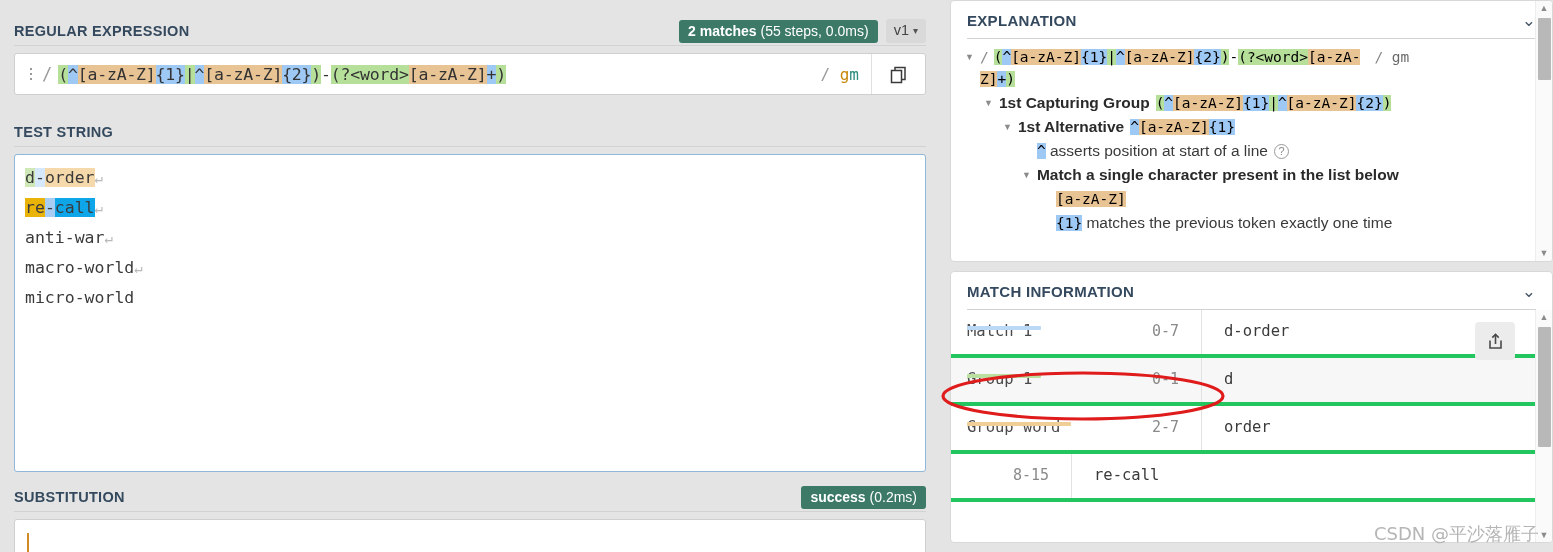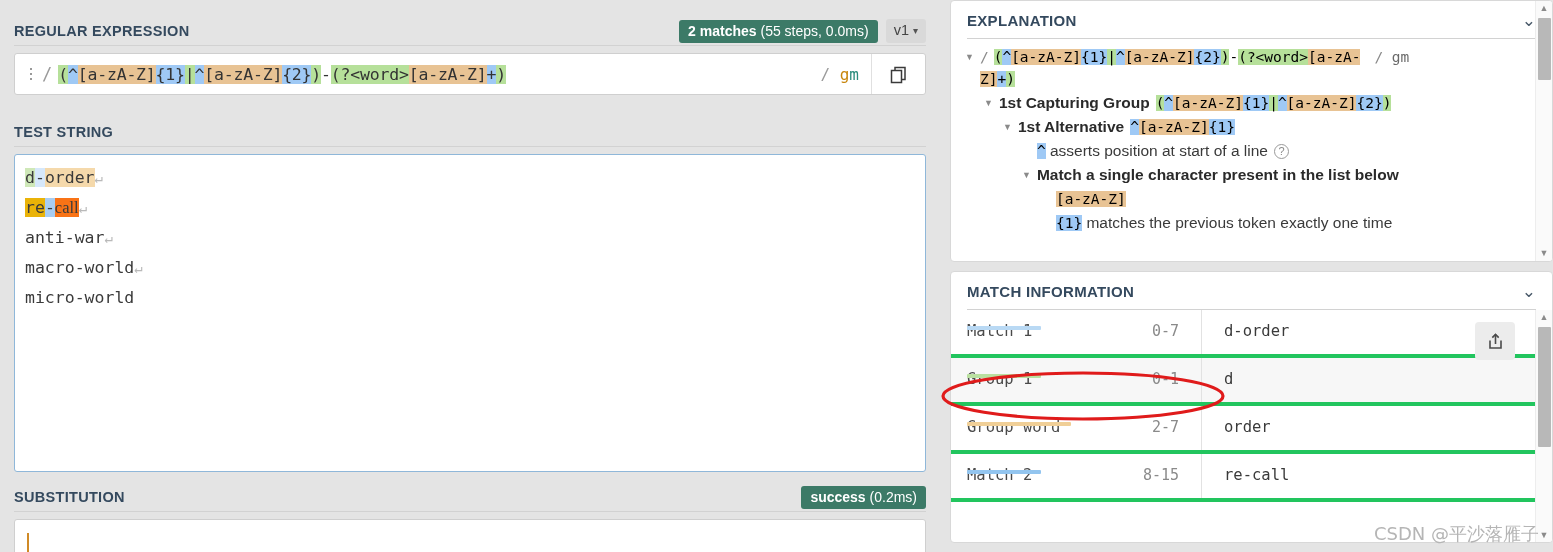--- a/index.html
+++ b/index.html
@@ -79,21 +79,21 @@
     font-family: "DejaVu Sans Mono", monospace;
     font-size: 16.5px; color: #3a3a3a; line-height: 30px;
     overflow: hidden;
   }
   .pil { color: #b9b9b9; font-size: 14px; }
   .m1a { background: #cfe8b8; }
   .m1b { background: #d6e8fb; }
   .m1c { background: #f5d9ab; }
   .m2a { background: #eab308; }
   .m2b { background: #a8cdf2; }
-  .m2c { background: #f97316; font-family: Liberation Serif, serif; }
+  .m2c { background: #0ea5e9; }
 
   .sbox {
     margin: 7px 14px 0; background: #fff;
     border: 1px solid #cfcfcf; border-radius: 3px;
     height: 48px; display: flex; align-items: center; padding: 0 12px;
   }
   .caret-bar {
     display: inline-block; width: 1.5px; height: 20px; background: #d08a26;
   }
 
@@ -306,21 +306,20 @@
               <div class="mlabel">Group 1<div class="uline u-green" style="width: 74px;"></div></div>
               <div class="mrange">0-1</div>
               <div class="mval">d</div>
             </div>
             <div class="mrow">
               <div class="mlabel">Group word<div class="uline u-tan" style="width: 104px;"></div></div>
               <div class="mrange">2-7</div>
               <div class="mval">order</div>
             </div>
             <div class="mrow">
-              <div class="mlabel">Match 2<div class="uline u-blue2" style="width: 74px;"></div></div>
               <div class="mrange">8-15</div>
               <div class="mval">re-call</div>
             </div>
           </div>
         <div class="export-btn">
           <svg width="19" height="19" viewBox="0 0 19 19">
             <path d="M4 8.5 V16 H15 V8.5" fill="none" stroke="#4a4a4a" stroke-width="1.6"></path>
             <path d="M9.5 12 V2.6" fill="none" stroke="#4a4a4a" stroke-width="1.6"></path>
             <path d="M6.3 5.6 L9.5 2.4 L12.7 5.6" fill="none" stroke="#4a4a4a" stroke-width="1.6"></path>
           </svg>

